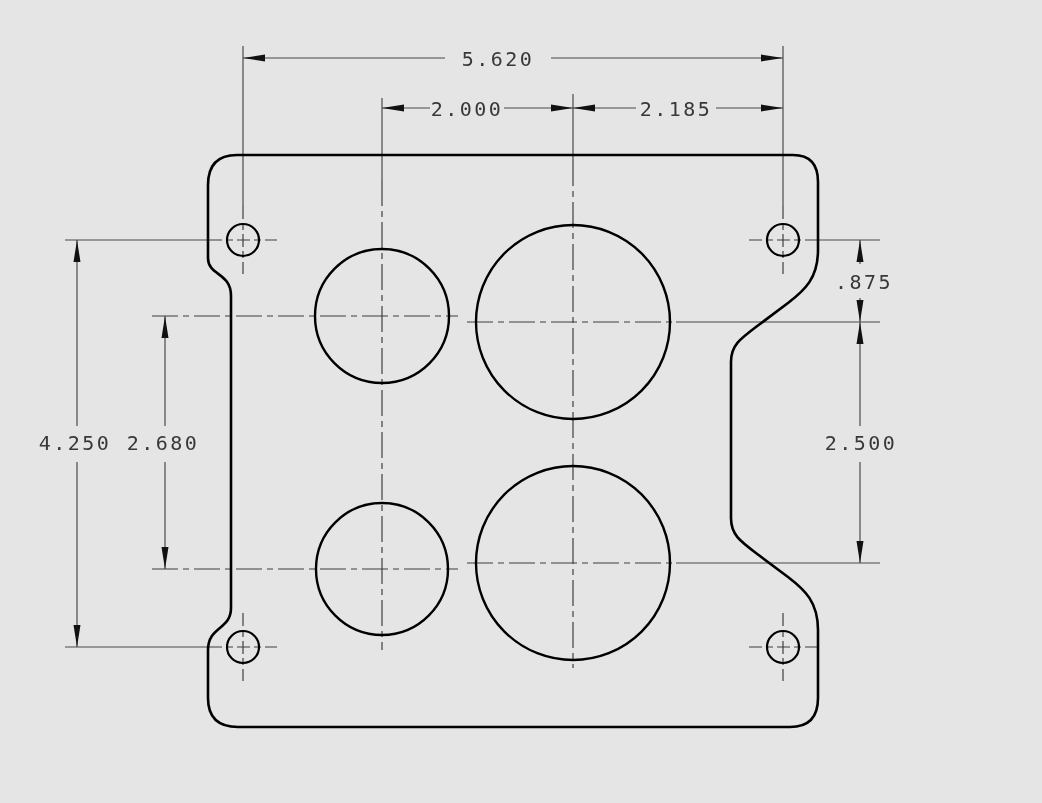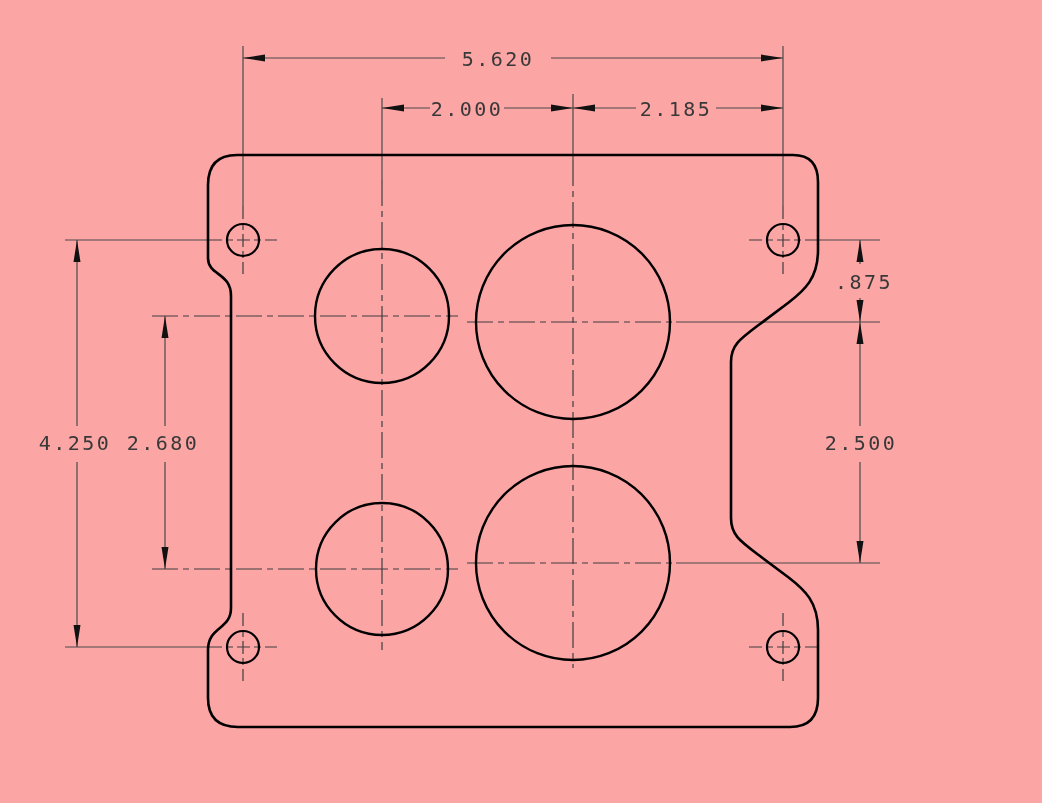--- a/index.html
+++ b/index.html
@@ -5,21 +5,21 @@
   html, body {
     margin: 0;
     padding: 0;
     background: #ffffff;
     font-family: "DejaVu Sans Mono", "Liberation Mono", monospace;
   }
   .canvas {
     position: relative;
     width: 1042px;
     height: 803px;
-    background: #fca5a5;
+    background: #e5e5e5;
     overflow: hidden;
   }
   svg { display: block; }
   .dim-text {
     font-family: "DejaVu Sans Mono", "Liberation Mono", monospace;
     font-size: 20px;
     letter-spacing: 2.5px;
     fill: #383838;
   }
   .outline { stroke: #000000; stroke-width: 2.6; fill: none; stroke-linejoin: round; }

